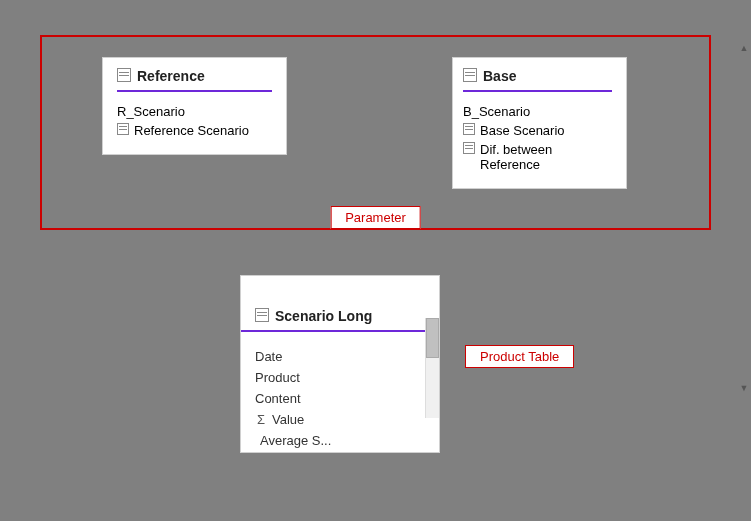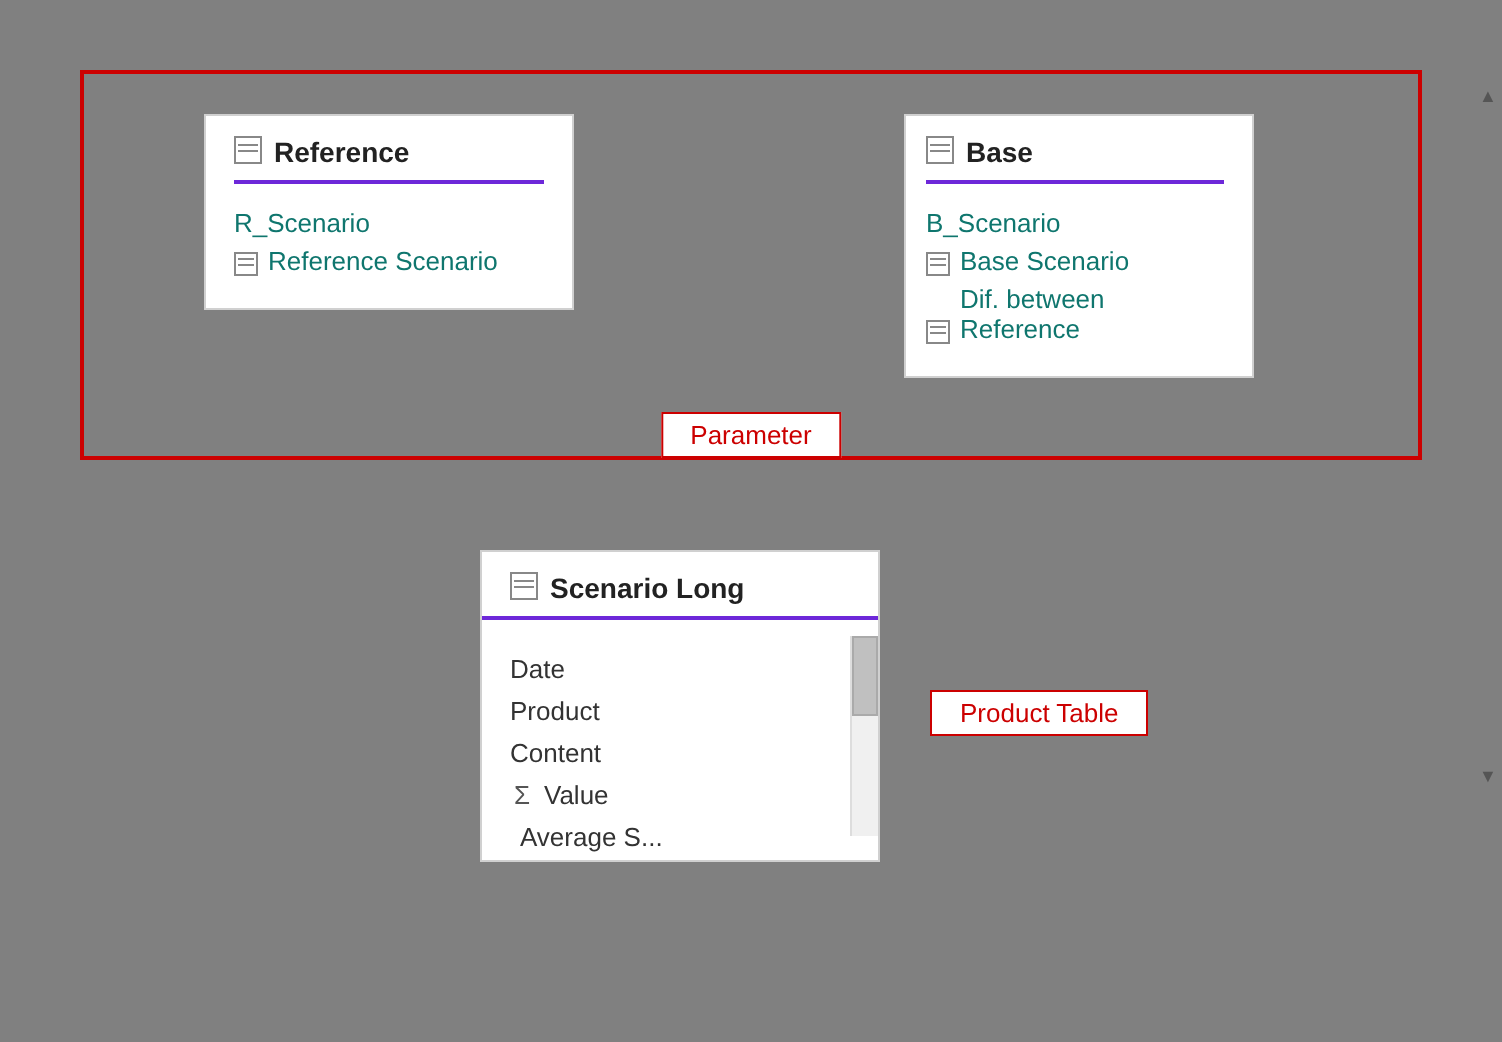--- a/index.html
+++ b/index.html
@@ -76,24 +76,24 @@
       position: absolute;
       top: 6px;
       left: 1px;
       right: 1px;
       height: 1px;
       background: #888;
     }
 
     .field-item {
       display: flex;
-      align-items: flex-end;
+      align-items: flex-start;
       gap: 5px;
       padding: 2px 0;
-      color: #0f766e;
+      color: #000000;
       font-size: 13px;
     }
 
     .field-item .field-icon {
       display: inline-block;
       width: 12px;
       height: 12px;
       border: 1px solid #888;
       background: #fff;
       position: relative;
@@ -156,20 +156,21 @@
       left: 240px;
       width: 200px;
       background: #ffffff;
       border: 1px solid #d0d0d0;
       padding: 10px 0 0 0;
     }
 
     .card-scenario-long .table-card-title {
       padding-left: 14px;
       padding-right: 32px;
+      margin-top: 22px;
     }
 
     .scenario-fields {
       padding: 4px 0;
       overflow: hidden;
       max-height: 110px;
     }
 
     .scenario-field-item {
       display: flex;

